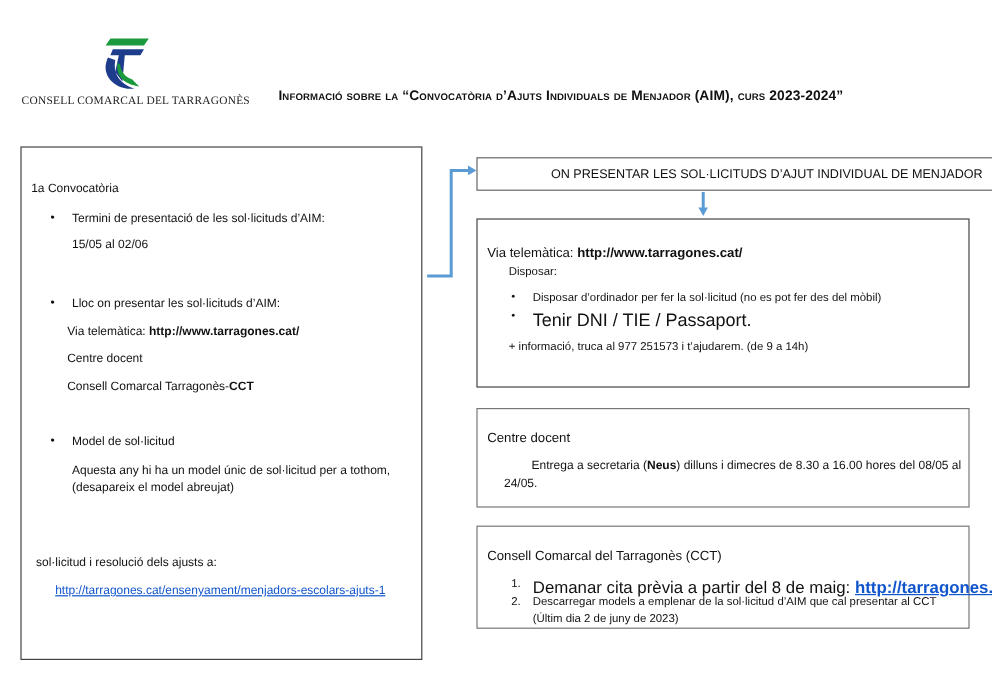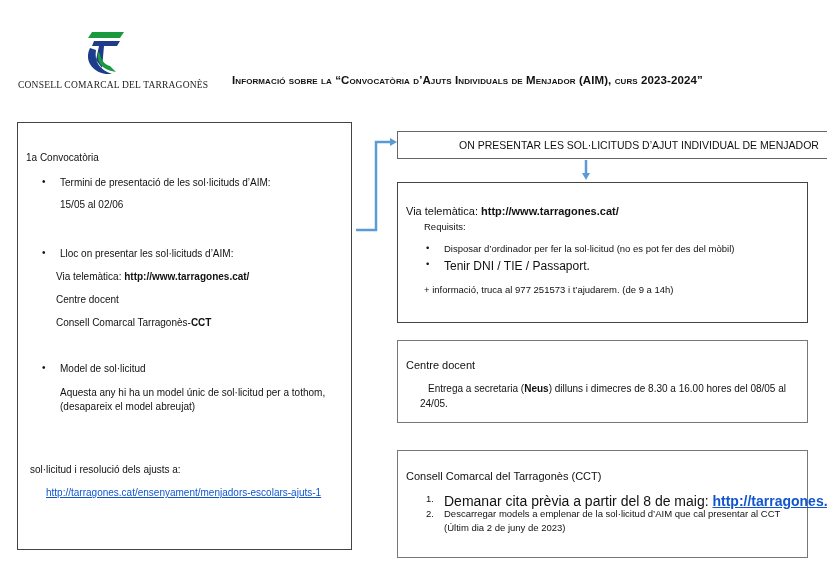--- a/index.html
+++ b/index.html
@@ -12,21 +12,21 @@
   .box{position:absolute;border:1px solid #555;background:#fff;box-sizing:border-box;}
   .left-box{left:17px;top:122px;width:335px;height:428px;border-color:#444;}
   .t{position:absolute;font-size:10px;white-space:nowrap;}
   .b{font-weight:bold;}
   .bullet{position:absolute;font-size:10px;}
   .link{color:#1155cc;text-decoration:underline;font-weight:bold;}
   .right-head{left:397px;top:131px;width:484px;height:28px;border-color:#666;padding-left:28px;}
   .right-head .t{left:0;right:0;text-align:center;top:7px;font-size:10.5px;}
   .box2{left:397px;top:182px;width:411px;height:141px;border-color:#444;}
   .box3{left:397px;top:340px;width:411px;height:83px;border-color:#777;}
-  .box4{left:397px;top:438px;width:411px;height:108px;border-color:#777;margin-top:12px;}
+  .box4{left:397px;top:438px;width:411px;height:86px;border-color:#777;}
   svg.arrows{position:absolute;left:0;top:0;}
 </style>
 </head>
 <body>
 
 <svg class="abs logo" viewBox="0 0 44 46">
   <polygon points="10,2 42,2 38,8 6,8" fill="#1a9a3c"></polygon>
   <polygon points="12,11 38,11 35,16 22,16 20,38 14,30 17,16 10,16" fill="#1d3c8c"></polygon>
   <path d="M8,18 C2,30 10,42 24,44 L30,44 C18,40 12,32 14,20 Z" fill="#1d3c8c"></path>
   <path d="M16,22 C14,34 22,40 34,42 L28,36 C22,34 19,30 18,24 Z" fill="#1a9a3c"></path>
@@ -66,31 +66,31 @@
     <polygon points="586,180 582,173 590,173" fill="#5b9bd5"></polygon>
   </g>
 </svg>
 
 <div class="box right-head">
   <div class="t">ON PRESENTAR LES SOL·LICITUDS D’AJUT INDIVIDUAL DE MENJADOR</div>
 </div>
 
 <div class="box box2">
   <div class="t" style="left:8px;top:22px;font-size:11px;"><span>Via telemàtica: </span><span class="b">http://www.tarragones.cat/</span></div>
-  <div class="t" style="left:26px;top:38px;font-size:9.5px;">Requisits:</div>
+  <div class="t" style="left:26px;top:38px;font-size:9.5px;">Disposar:</div>
   <div class="bullet" style="left:28px;top:59px;font-size:9.5px;">•</div>
   <div class="t" style="left:46px;top:60px;font-size:9.5px;">Disposar d’ordinador per fer la sol·licitud (no es pot fer des del mòbil)</div>
   <div class="bullet" style="left:28px;top:75px;font-size:9.5px;">•</div>
-  <div class="t" style="left:46px;top:76px;font-size:12px;">Tenir DNI / TIE / Passaport.</div>
+  <div class="t" style="left:46px;top:76px;font-size:15px;">Tenir DNI / TIE / Passaport.</div>
   <div class="t" style="left:26px;top:101px;font-size:9.5px;">+ informació, truca al 977 251573 i t’ajudarem. (de 9 a 14h)</div>
 </div>
 
 <div class="box box3">
   <div class="t" style="left:8px;top:18px;font-size:11px;">Centre docent</div>
-  <div class="t" style="left:10px;top:42px;padding-left:20px;"><span>Entrega a secretaria (</span><span class="b">Neus</span><span>) dilluns i dimecres de 8.30 a 16.00 hores del 08/05 al</span></div>
+  <div class="t" style="left:25px;top:42px;padding-left:20px;"><span>Entrega a secretaria (</span><span class="b">Neus</span><span>) dilluns i dimecres de 8.30 a 16.00 hores del 08/05 al</span></div>
   <div class="t" style="left:22px;top:57px;">24/05.</div>
 </div>
 
 <div class="box box4">
   <div class="t" style="left:8px;top:19px;font-size:11px;">Consell Comarcal del Tarragonès (CCT)</div>
   <div class="t" style="left:28px;top:42px;font-size:9.5px;">1.</div>
   <div class="t" style="left:46px;top:42px;font-size:14px;"><span>Demanar cita prèvia a partir del 8 de maig: </span><a class="link">http://tarragones.cat/cita-previa-1</a></div>
   <div class="t" style="left:28px;top:57px;font-size:9.5px;">2.</div>
   <div class="t" style="left:46px;top:57px;font-size:9.5px;">Descarregar models a emplenar de la sol·licitud d’AIM que cal presentar al CCT</div>
   <div class="t" style="left:46px;top:71px;font-size:9.5px;">(Últim dia 2 de juny de 2023)</div>

